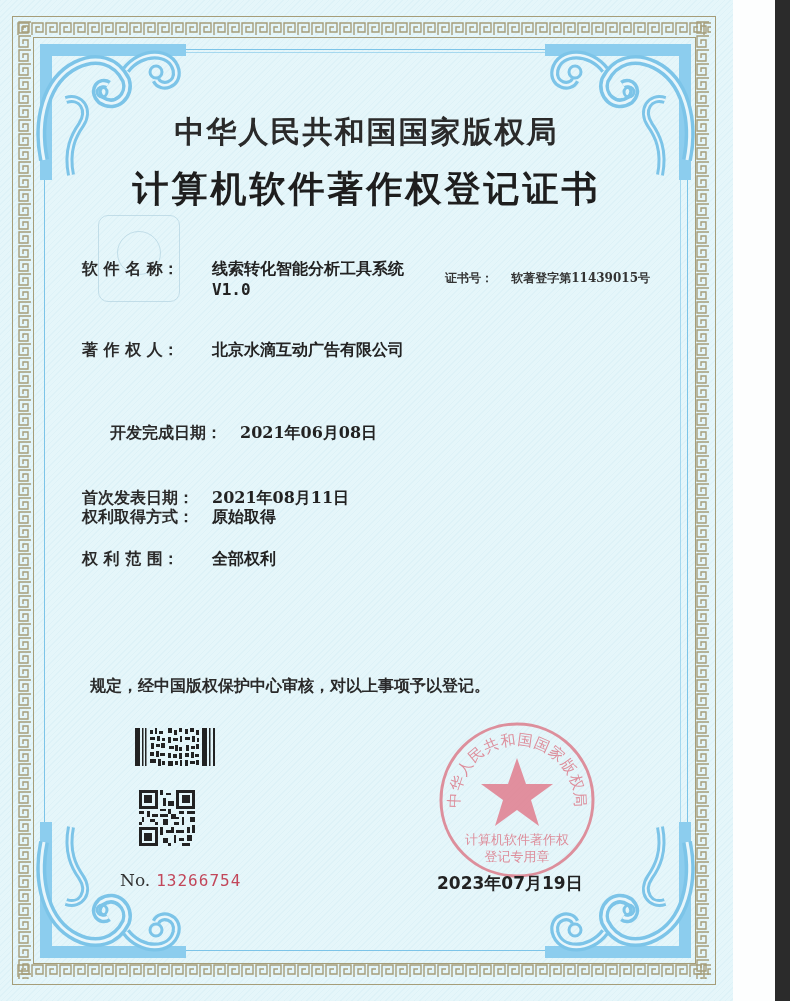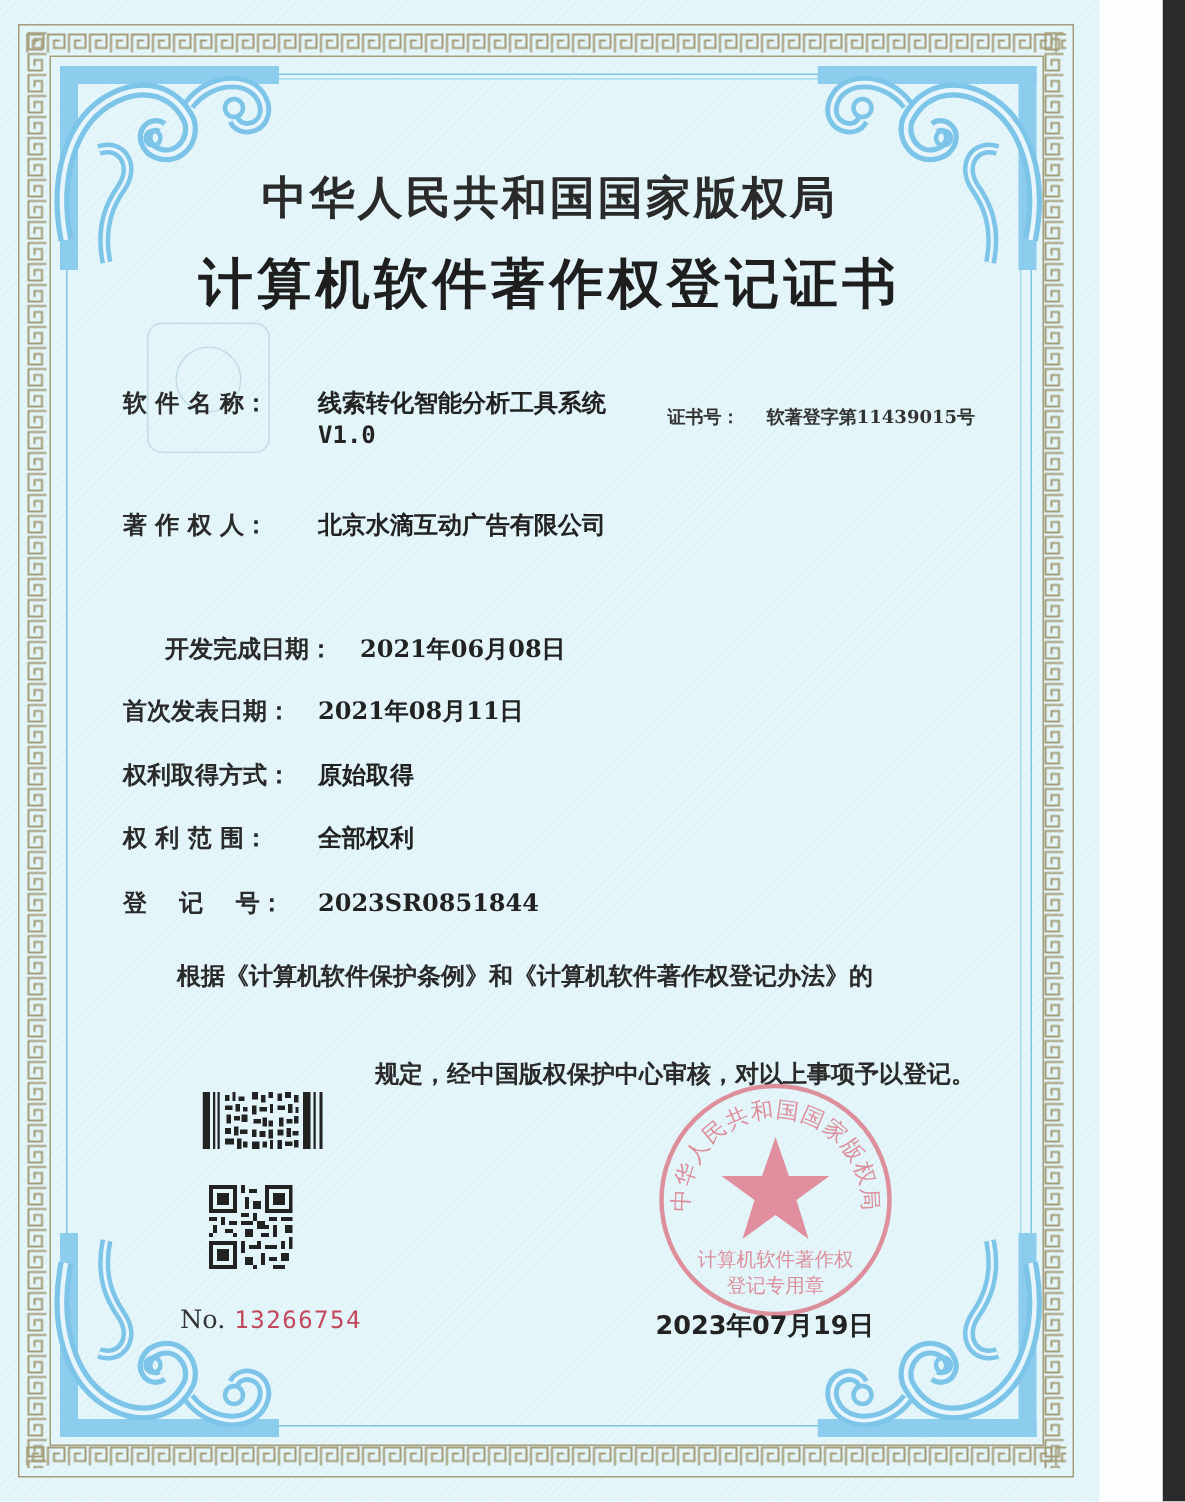--- a/index.html
+++ b/index.html
@@ -42,21 +42,21 @@
   .cert-no { position: absolute; left: 445px; top: 222px; font-size: 12px; color: #333; font-weight: bold; margin-top: 48px; }
   .cert-no .lbl { margin-right: 14px; }
 
   .row { position: absolute; left: 82px; font-size: 16px; color: #2a2a2a; font-weight: bold; }
   .row .lab { display: inline-block; width: 130px; font-family: "DejaVu Sans", sans-serif; letter-spacing: 0; }
   .row .val { display: inline-block; vertical-align: top; font-family: "DejaVu Serif", serif; font-weight: normal; color: #222; }
   .row .val.bold { font-weight: bold; }
 
   .para { position: absolute; left: 90px; width: 560px; font-size: 16px; color: #2a2a2a; font-weight: bold; font-family: "DejaVu Sans", sans-serif; }
   .para1 { top: 641px; text-indent: 28px; }
-  .para2 { top: 706px; text-align: right; }
+  .para2 { top: 676px; }
 
   .barcode { position: absolute; left: 135px; top: 728px; width: 82px; height: 38px; }
   .qrcode { position: absolute; left: 139px; top: 790px; width: 56px; height: 56px; }
   .serial { position: absolute; left: 120px; top: 870px; font-size: 17px; color: #333; }
   .serial .num { color: #c2475a; font-family: "DejaVu Sans Mono", monospace; font-size: 16px; margin-left: 6px; letter-spacing: 1px; }
 
   .seal { position: absolute; left: 437px; top: 720px; width: 160px; height: 160px; }
   .issue-date { position: absolute; left: 437px; top: 872px; font-size: 17px; color: #222; font-weight: bold; font-family: "DejaVu Sans", sans-serif; }
 </style>
 </head>
@@ -180,34 +180,30 @@
       <span style="font-family:'DejaVu Sans',sans-serif;font-weight:bold;">线索转化智能分析工具系统</span><br>
       <span style="font-family:'DejaVu Sans Mono',monospace;font-weight:bold;text-align:center;">V1.0</span>
     </span>
   </div>
   <div class="row" style="top:340px;">
     <span class="lab">著 作 权 人：</span><span class="val" style="font-family:'DejaVu Sans',sans-serif;font-weight:bold;">北京水滴互动广告有限公司</span>
   </div>
   <div class="row" style="top:423px;margin-left:28px;">
     <span class="lab">开发完成日期：</span><span class="val bold">2021年06月08日</span>
   </div>
-  <div class="row" style="top:464px;">
+  <div class="row" style="top:488px;">
     <span class="lab">首次发表日期：</span><span class="val bold">2021年08月11日</span>
   </div>
   <div class="row" style="top:507px;">
     <span class="lab">权利取得方式：</span><span class="val" style="font-family:'DejaVu Sans',sans-serif;font-weight:bold;">原始取得</span>
   </div>
   <div class="row" style="top:549px;">
     <span class="lab">权 利 范 围：</span><span class="val" style="font-family:'DejaVu Sans',sans-serif;font-weight:bold;">全部权利</span>
   </div>
-  <div class="row" style="top:592px;">
-    <span class="lab">登　 记　 号：</span><span class="val bold">2023SR0851844</span>
-  </div>
-
-  <div class="para para1">根据《计算机软件保护条例》和《计算机软件著作权登记办法》的</div>
+
   <div class="para para2">规定，经中国版权保护中心审核，对以上事项予以登记。</div>
 
   <div class="barcode">
     <svg viewBox="0 0 82 38" width="82" height="38">
       <rect x="0" y="0" width="5" height="38" fill="#222"></rect>
       <rect x="7" y="0" width="1.5" height="38" fill="#222"></rect>
       <rect x="10" y="0" width="1.5" height="38" fill="#222"></rect>
       <g fill="#222">
         <rect x="15" y="2" width="3" height="4"></rect>
           <rect x="20" y="0" width="2" height="6"></rect>

